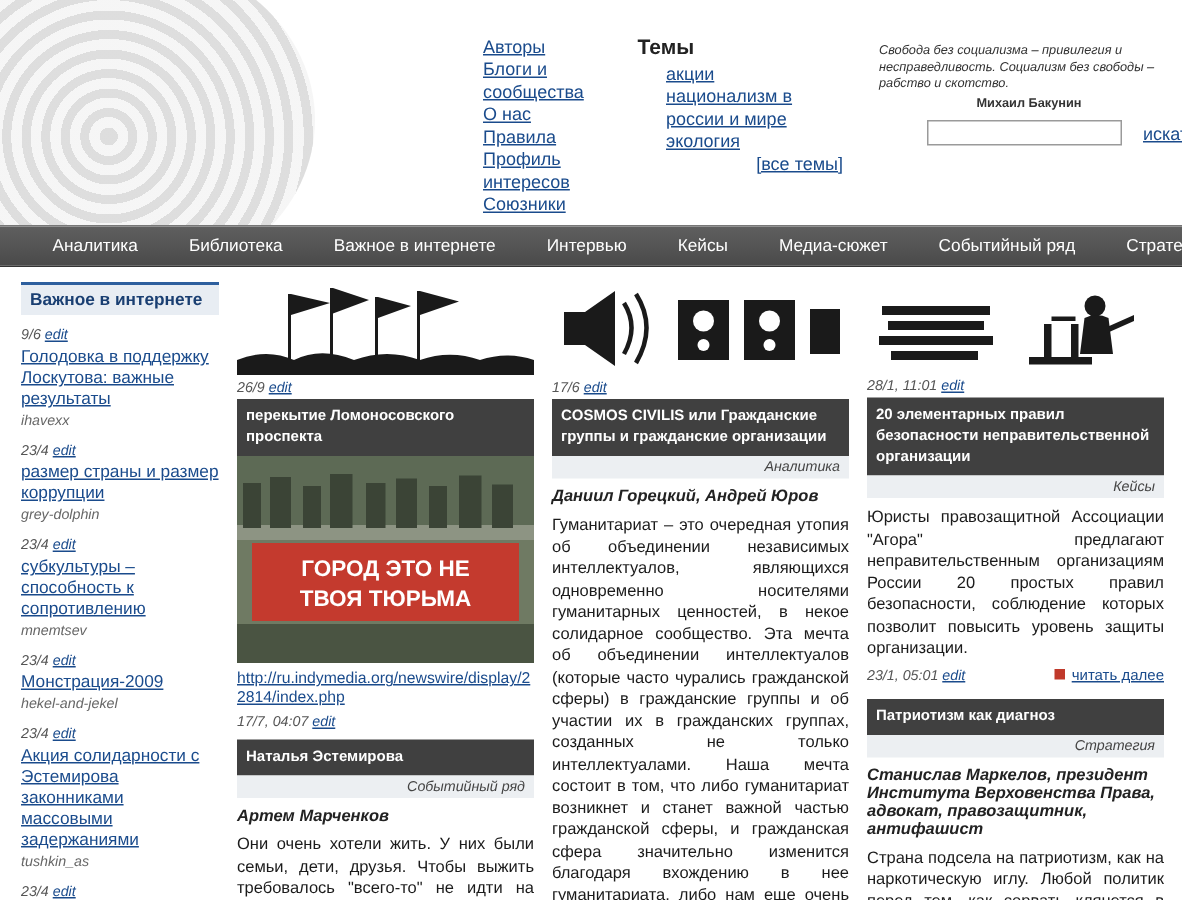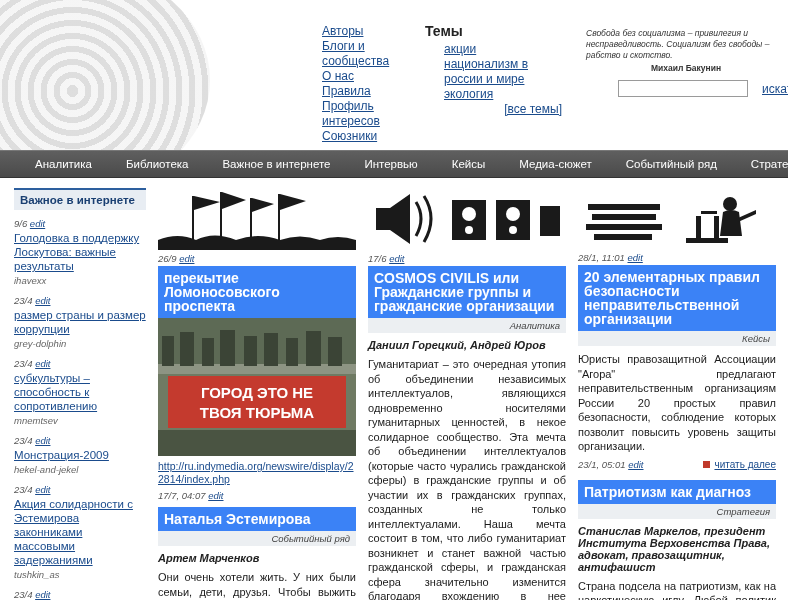--- a/index.html
+++ b/index.html
@@ -174,24 +174,24 @@
   .card { margin-bottom: 12px; }
   .card-img {
     width: 100%;
     height: 62px;
     background: #fff;
     border: 0;
     position: relative;
     overflow: hidden;
   }
   .cap-bar {
-    background: #3b82f6;
+    background: #404040;
     color: #fff;
     font-weight: bold;
-    font-size: 14px;
+    font-size: 10px;
     padding: 5px 6px;
     line-height: 14px;
   }
   .cat-bar {
     background: #eceff2;
     text-align: right;
     font-size: 9.5px;
     color: #444;
     padding: 2px 6px;
     font-style: italic;

